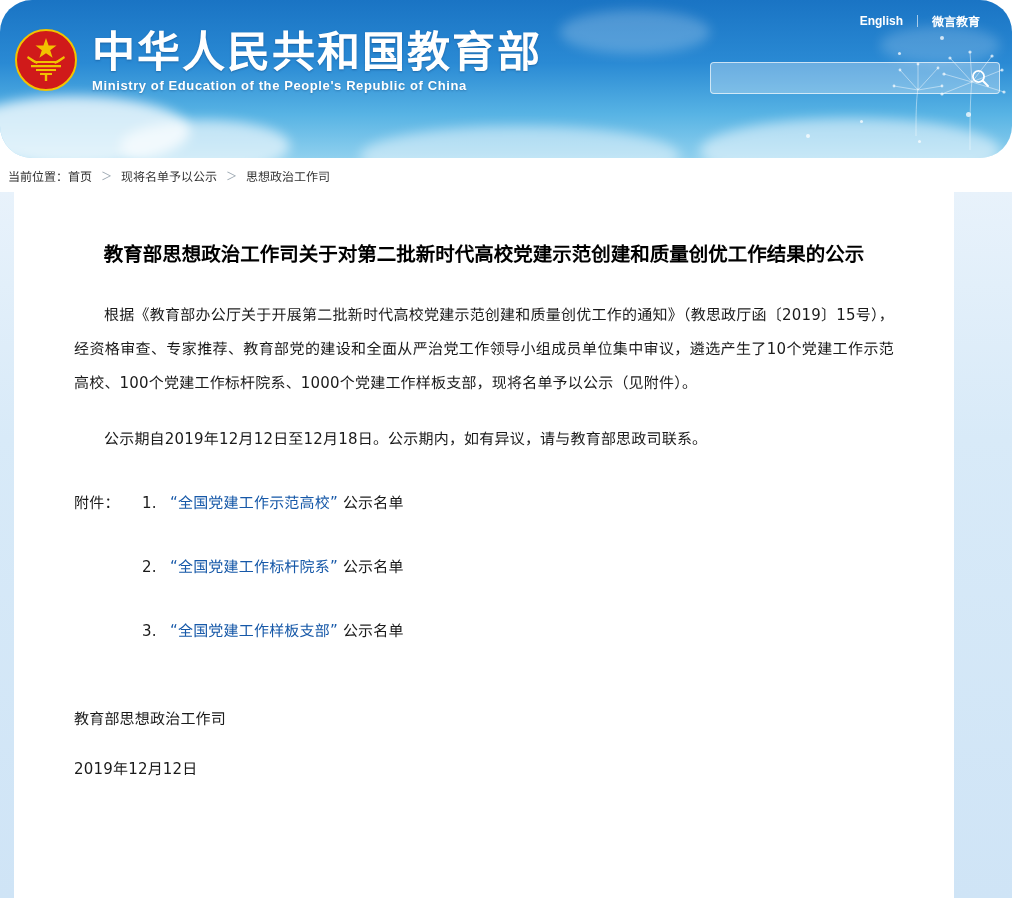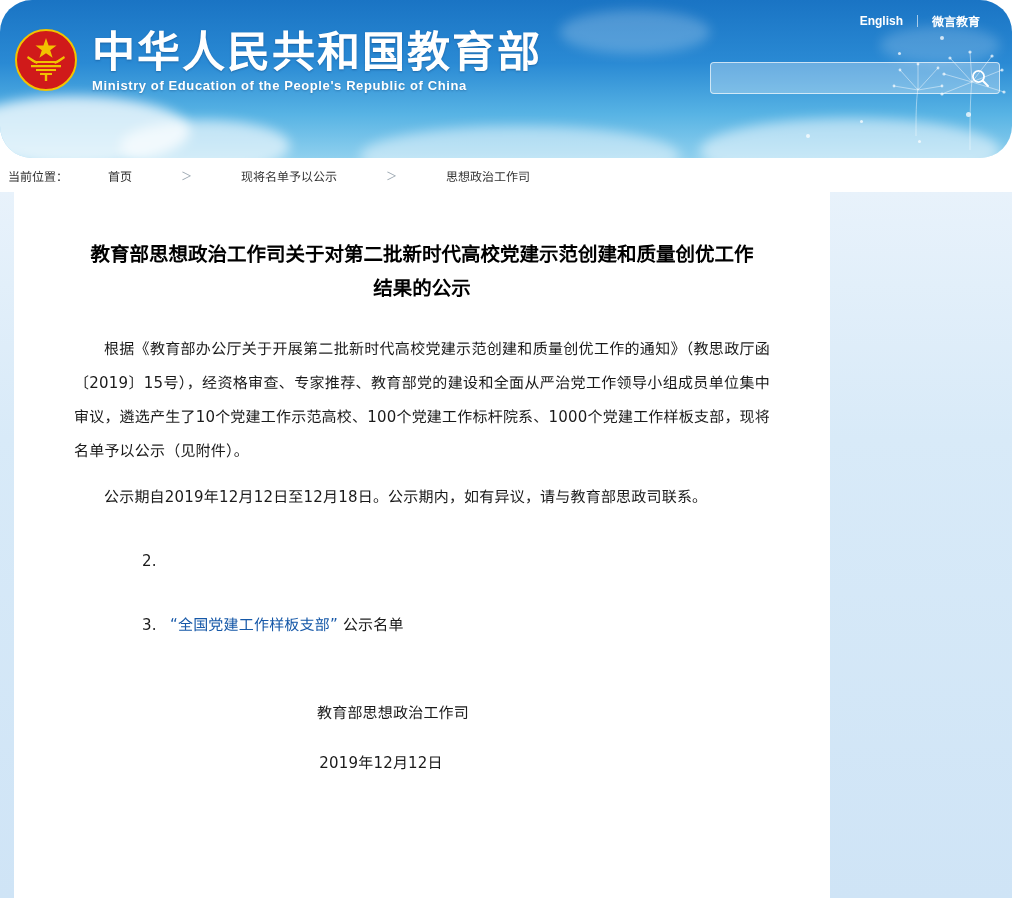--- a/index.html
+++ b/index.html
@@ -134,35 +134,34 @@
   
   .breadcrumb-bar {
     width: 1012px;
     height: 34px;
     background: #ffffff;
     display: flex;
     align-items: center;
     padding-left: 8px;
     font-size: 12px;
     color: #333333;
-    gap: 40px;
   }
   .breadcrumb-bar .label { color: #333; }
   .breadcrumb-bar a { color: #333333; text-decoration: none; }
   .crumb-sep { color: #9aa6b0; padding: 0 9px; font-size: 11px; }
 
   
   .page-wrap {
     width: 1012px;
     height: 706px;
     background: linear-gradient(180deg, #e8f2fb 0%, #d8eaf8 35%, #cfe4f6 100%);
     padding: 0 14px 0 14px;
   }
   .card {
-    width: 816px;
+    width: 940px;
     height: 706px;
     background: #ffffff;
     padding: 40px 60px 15px 60px;
   }
   .doc-title {
     font-family: "DejaVu Sans", sans-serif;
     font-size: 19.5px;
     font-weight: bold;
     color: #000000;
     text-align: center;
@@ -172,41 +171,41 @@
   .doc-body {
     margin-top: 26px;
     font-family: "DejaVu Sans", sans-serif;
     font-size: 15px;
     line-height: 34px;
     color: #1a1a1a;
     letter-spacing: 0.2px;
   }
   .doc-body p { text-align: justify; }
   .indent { text-indent: 2em; }
-  .gap { margin-top: 12px; }
+  .gap { margin-top: 22px; }
 
   .attach-block { margin-top: 30px; }
   .attach-row {
     display: flex;
     align-items: baseline;
     line-height: 34px;
   }
   .attach-label { width: 68px; flex: none; }
   .attach-num { width: 28px; flex: none; }
   .attach-num.pad { margin-left: 68px; }
   .attach-link {
     color: #1658a8;
     text-decoration: none;
   }
   .attach-tail { color: #1a1a1a; }
   .attach-row + .attach-row { margin-top: 30px; }
 
   .signature {
     margin-top: 54px;
-    text-align: center;
+    text-align: left;
     font-family: "DejaVu Sans", sans-serif;
     font-size: 15px;
     line-height: 34px;
     color: #1a1a1a;
     padding-right: 58px;
   }
   .sig-date { margin-top: 16px; padding-right: 24px; }
 </style>
 </head>
 <body>
@@ -307,21 +306,33 @@
 <div class="page-wrap">
   <div class="card">
     <div class="doc-title">教育部思想政治工作司关于对第二批新时代高校党建示范创建和质量创优工作结果的公示</div>
 
     <div class="doc-body">
       <p class="indent">根据《教育部办公厅关于开展第二批新时代高校党建示范创建和质量创优工作的通知》（教思政厅函〔2019〕15号），经资格审查、专家推荐、教育部党的建设和全面从严治党工作领导小组成员单位集中审议，遴选产生了10个党建工作示范高校、100个党建工作标杆院系、1000个党建工作样板支部，现将名单予以公示（见附件）。</p>
       <p class="indent gap">公示期自2019年12月12日至12月18日。公示期内，如有异议，请与教育部思政司联系。</p>
 
       <div class="attach-block">
         <div class="attach-row">
+          <span class="attach-label">附件：</span>
+          <span class="attach-num">1.</span>
+          <span>
+            <a class="attach-link" href="#">“全国党建工作示范高校”</a>
+            <span class="attach-tail">公示名单</span>
+          </span>
+        </div>
+        <div class="attach-row">
           <span class="attach-num pad">2.</span>
+          <span>
+            <a class="attach-link" href="#">“全国党建工作标杆院系”</a>
+            <span class="attach-tail">公示名单</span>
+          </span>
         </div>
         <div class="attach-row">
           <span class="attach-num pad">3.</span>
           <span>
             <a class="attach-link" href="#">“全国党建工作样板支部”</a>
             <span class="attach-tail">公示名单</span>
           </span>
         </div>
       </div>
 

